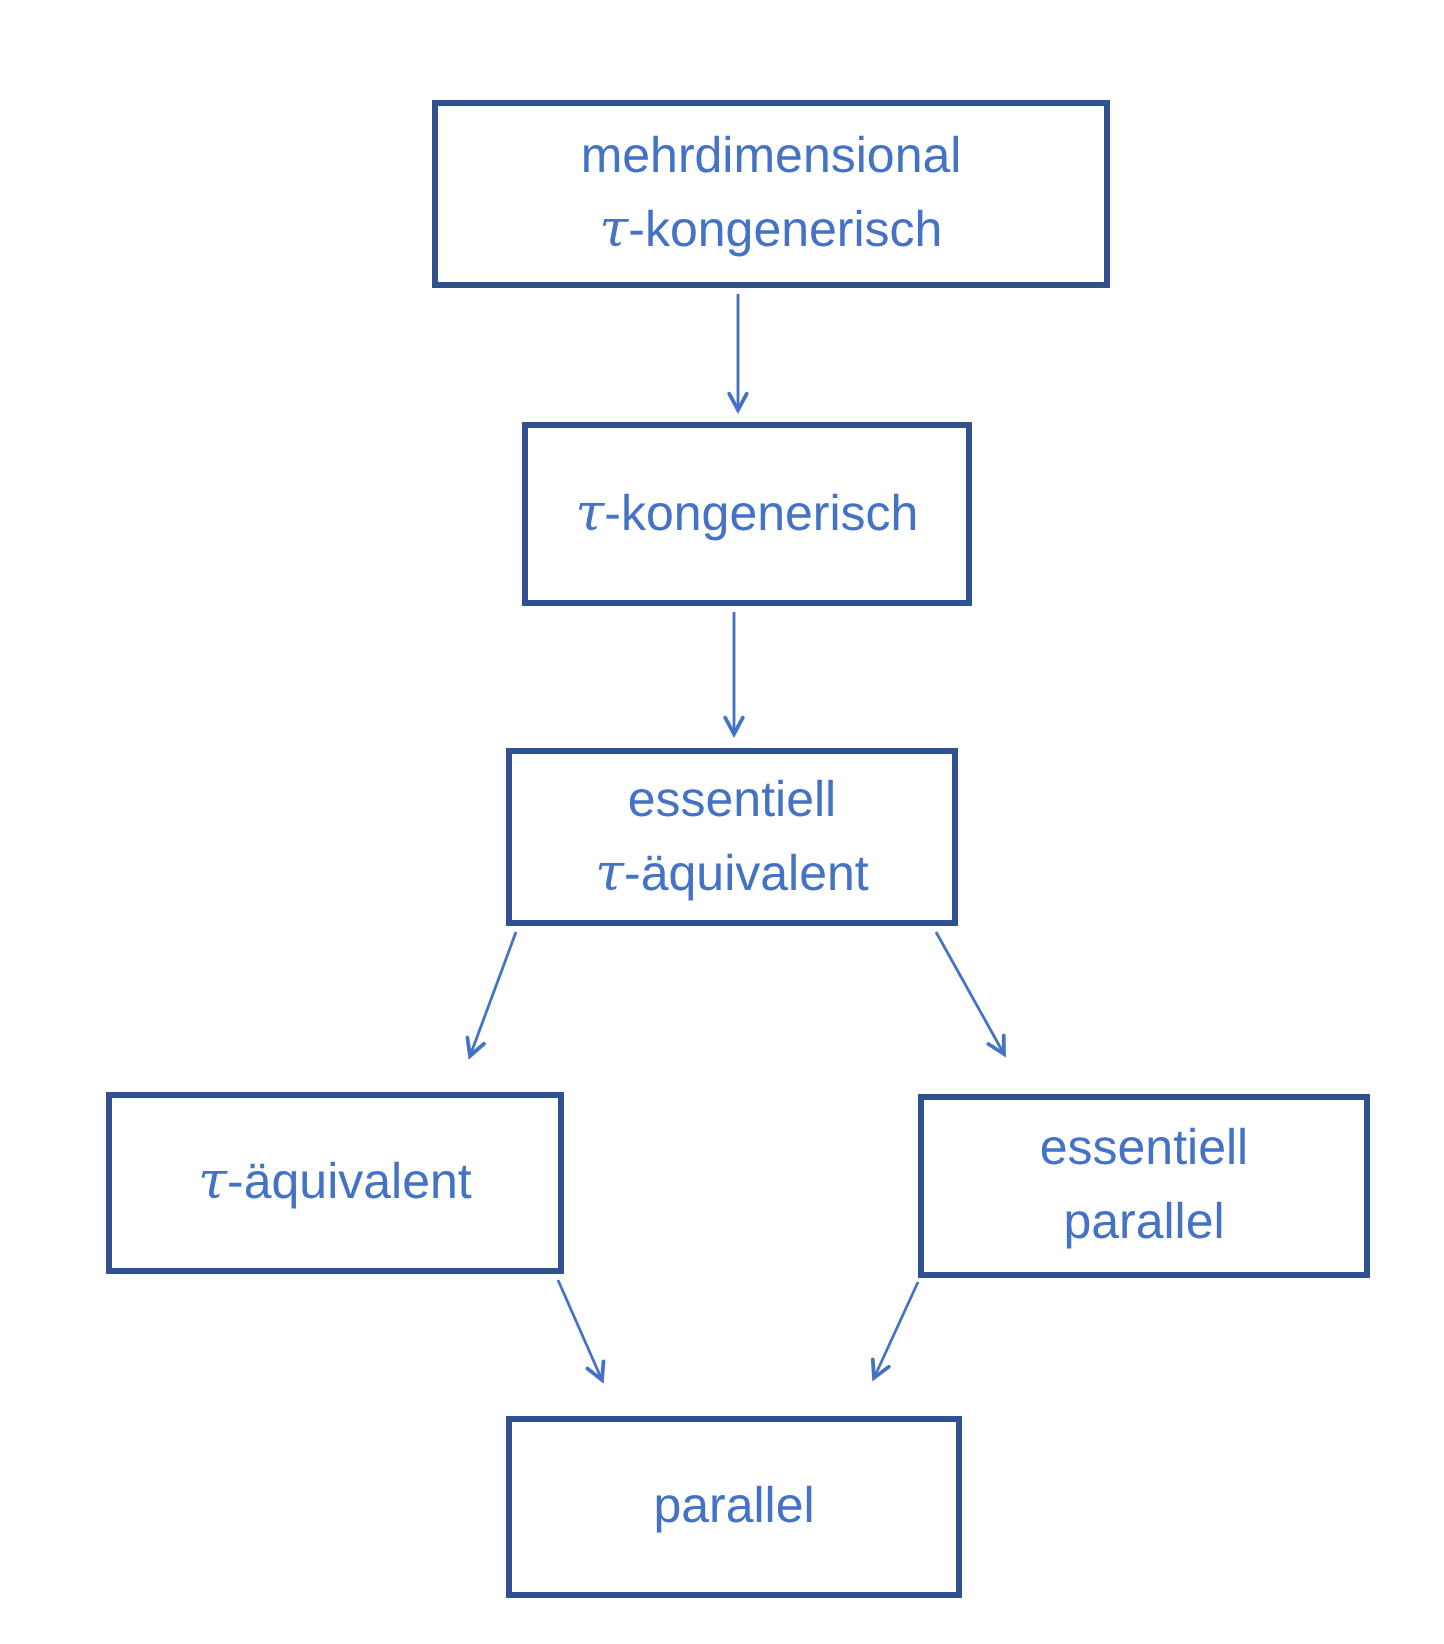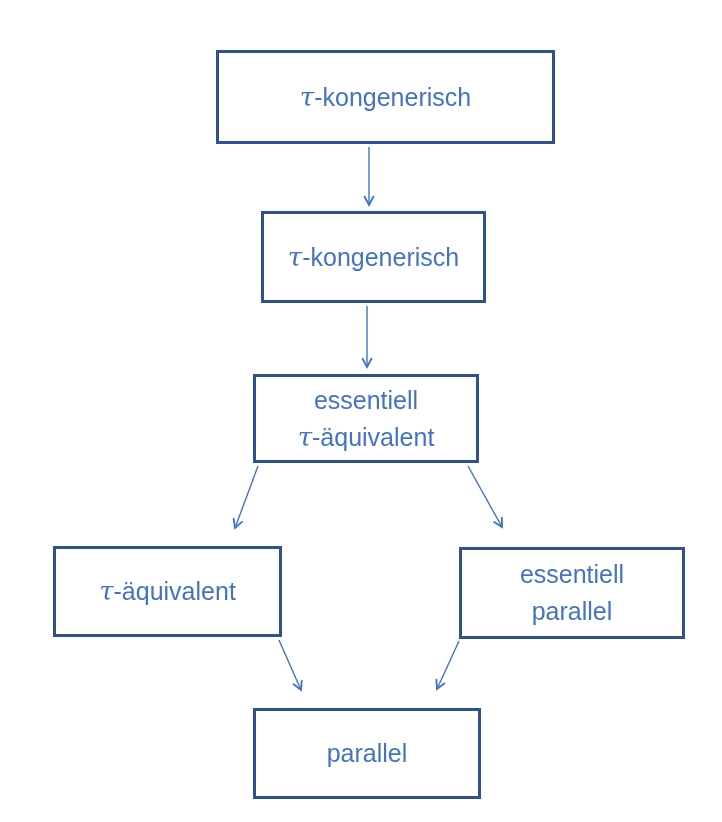--- a/index.html
+++ b/index.html
@@ -76,20 +76,21 @@
     </defs>
     <line class="edge-line" x1="369" y1="147" x2="369" y2="205" marker-end="url(#arrowhead)"></line>
     <line class="edge-line" x1="367" y1="306" x2="367" y2="367" marker-end="url(#arrowhead)"></line>
     <line class="edge-line" x1="258" y1="466" x2="235" y2="528" marker-end="url(#arrowhead)"></line>
     <line class="edge-line" x1="468" y1="466" x2="502" y2="527" marker-end="url(#arrowhead)"></line>
     <line class="edge-line" x1="279" y1="640" x2="301" y2="690" marker-end="url(#arrowhead)"></line>
     <line class="edge-line" x1="459" y1="641" x2="437" y2="689" marker-end="url(#arrowhead)"></line>
   </svg>
 
   <div class="node" id="n-mehrdim-tau-kongenerisch">
+    <div><span>mehrdimensional</span></div>
     <div><span class="tau">τ</span><span>-kongenerisch</span></div>
   </div>
 
   <div class="node" id="n-tau-kongenerisch">
     <div><span class="tau">τ</span><span>-kongenerisch</span></div>
   </div>
 
   <div class="node" id="n-essentiell-tau-aequiv">
     <div><span>essentiell</span></div>
     <div><span class="tau">τ</span><span>-äquivalent</span></div>

